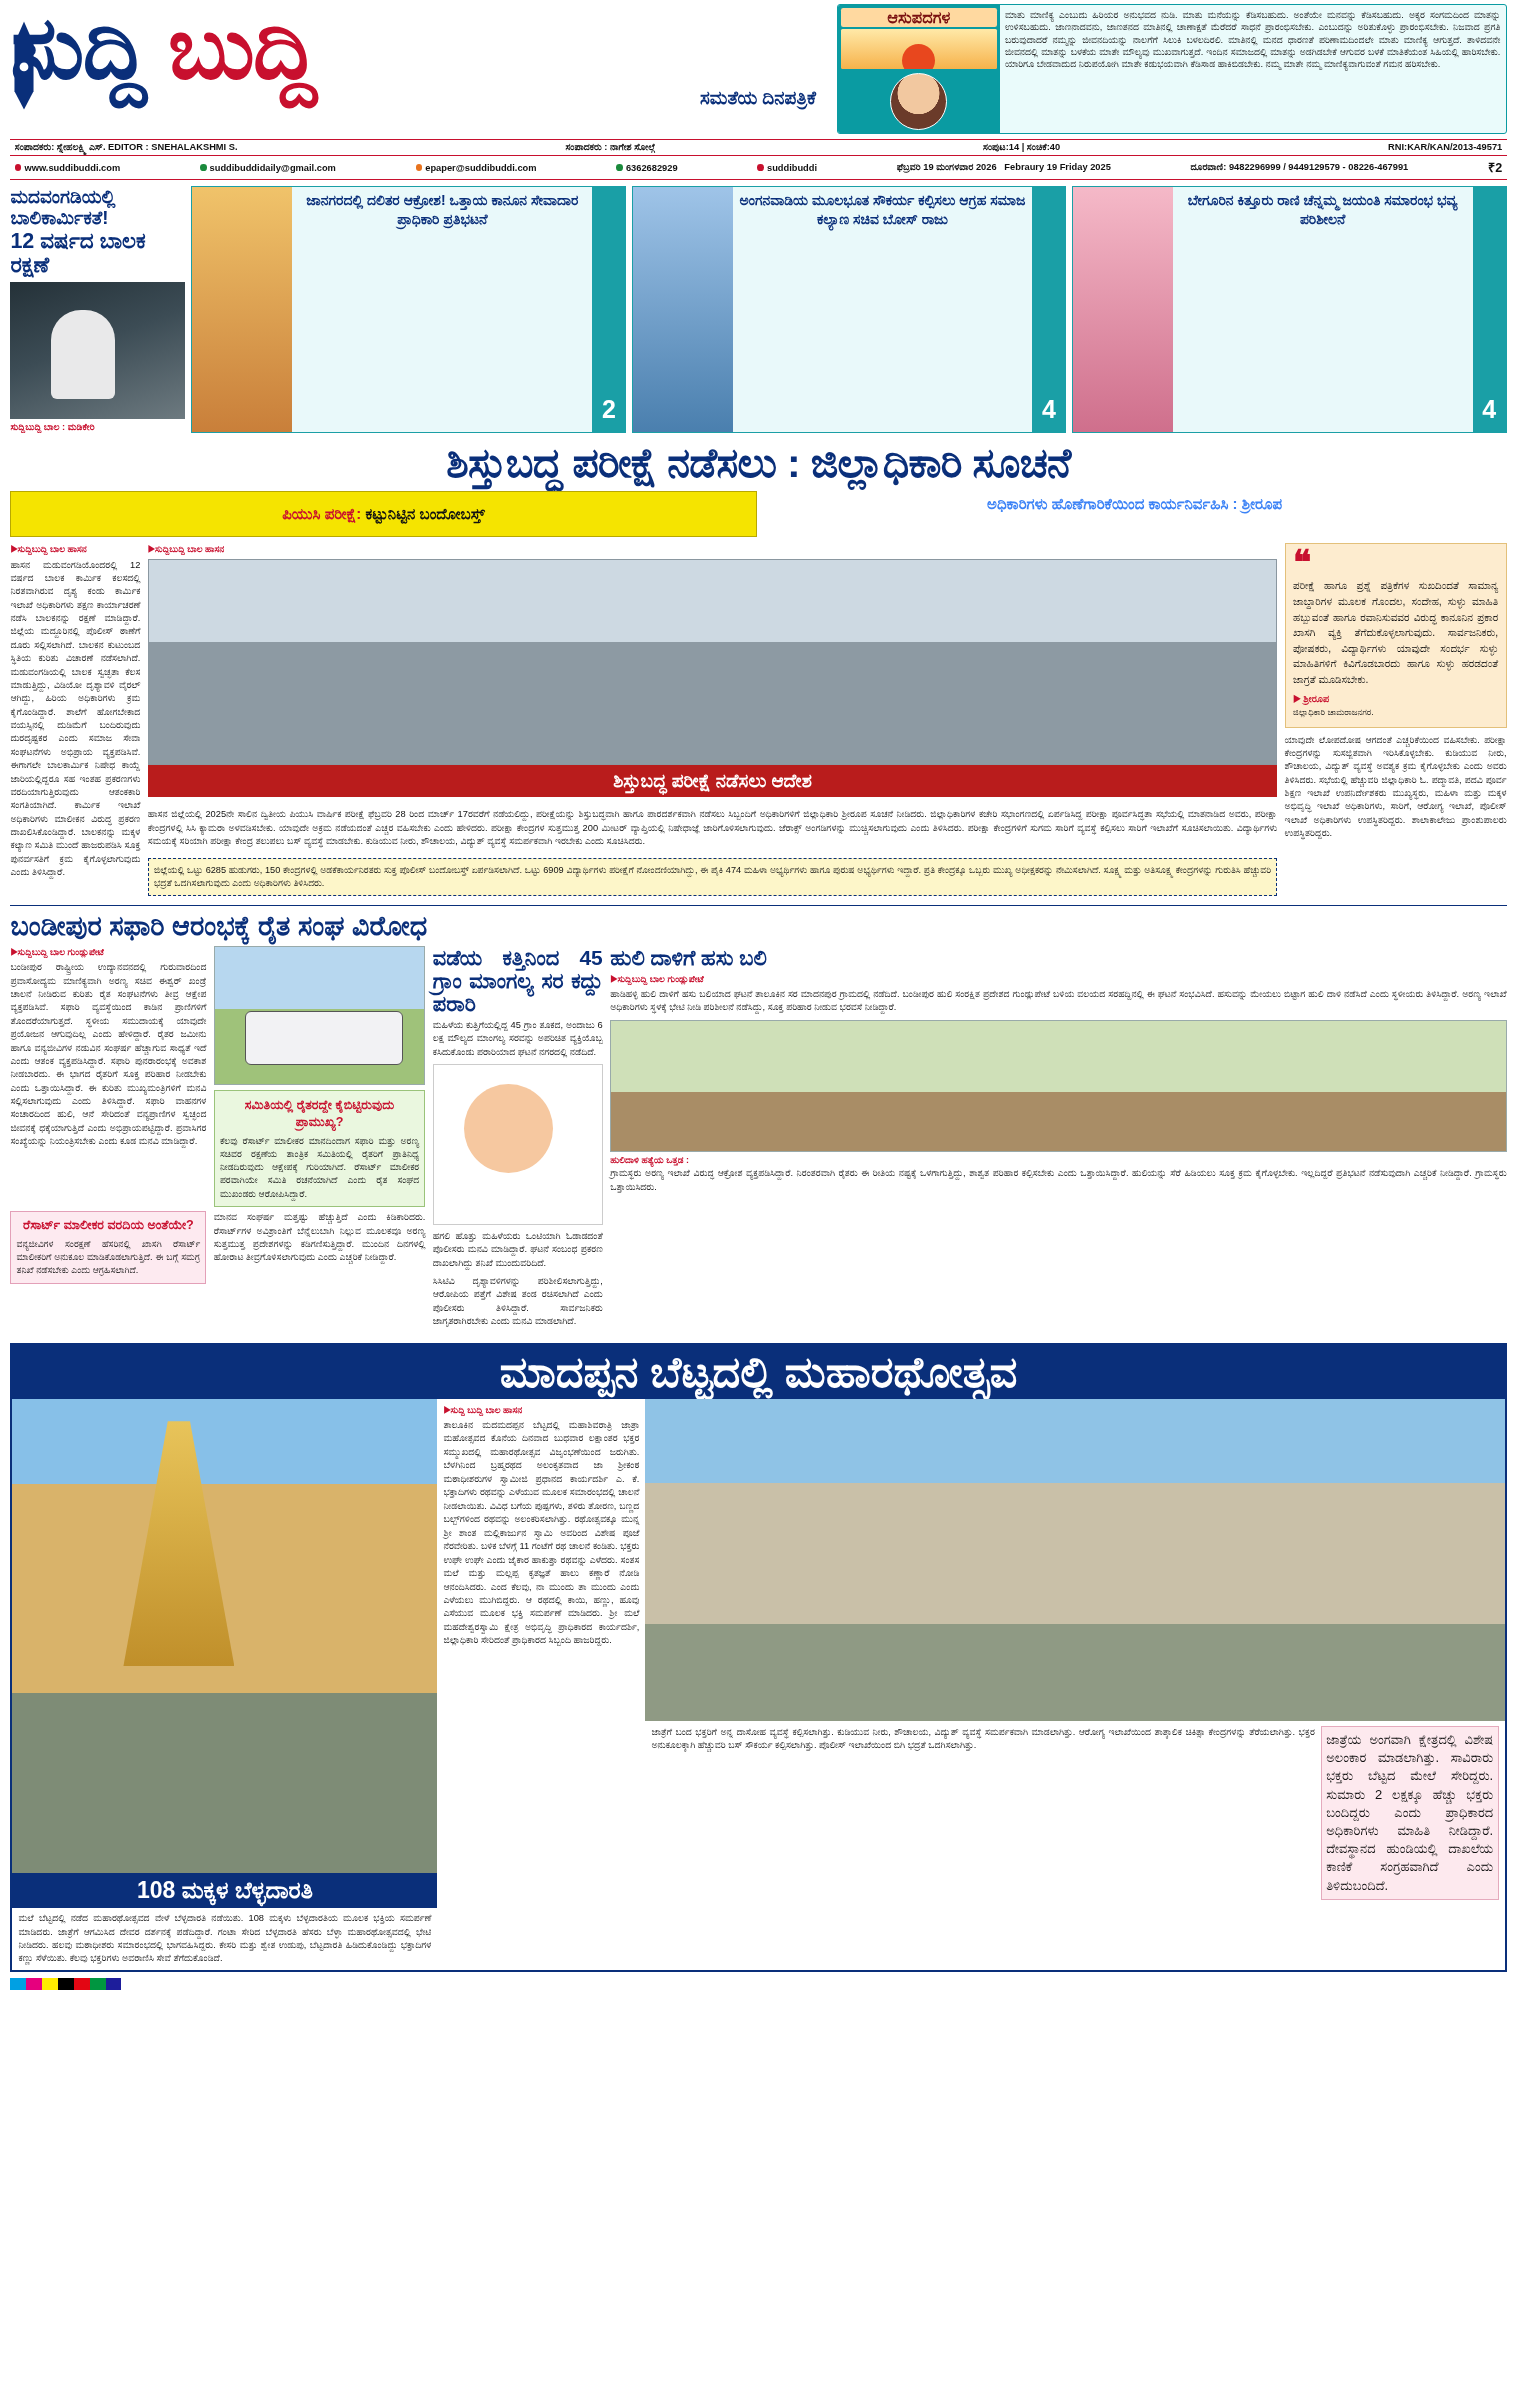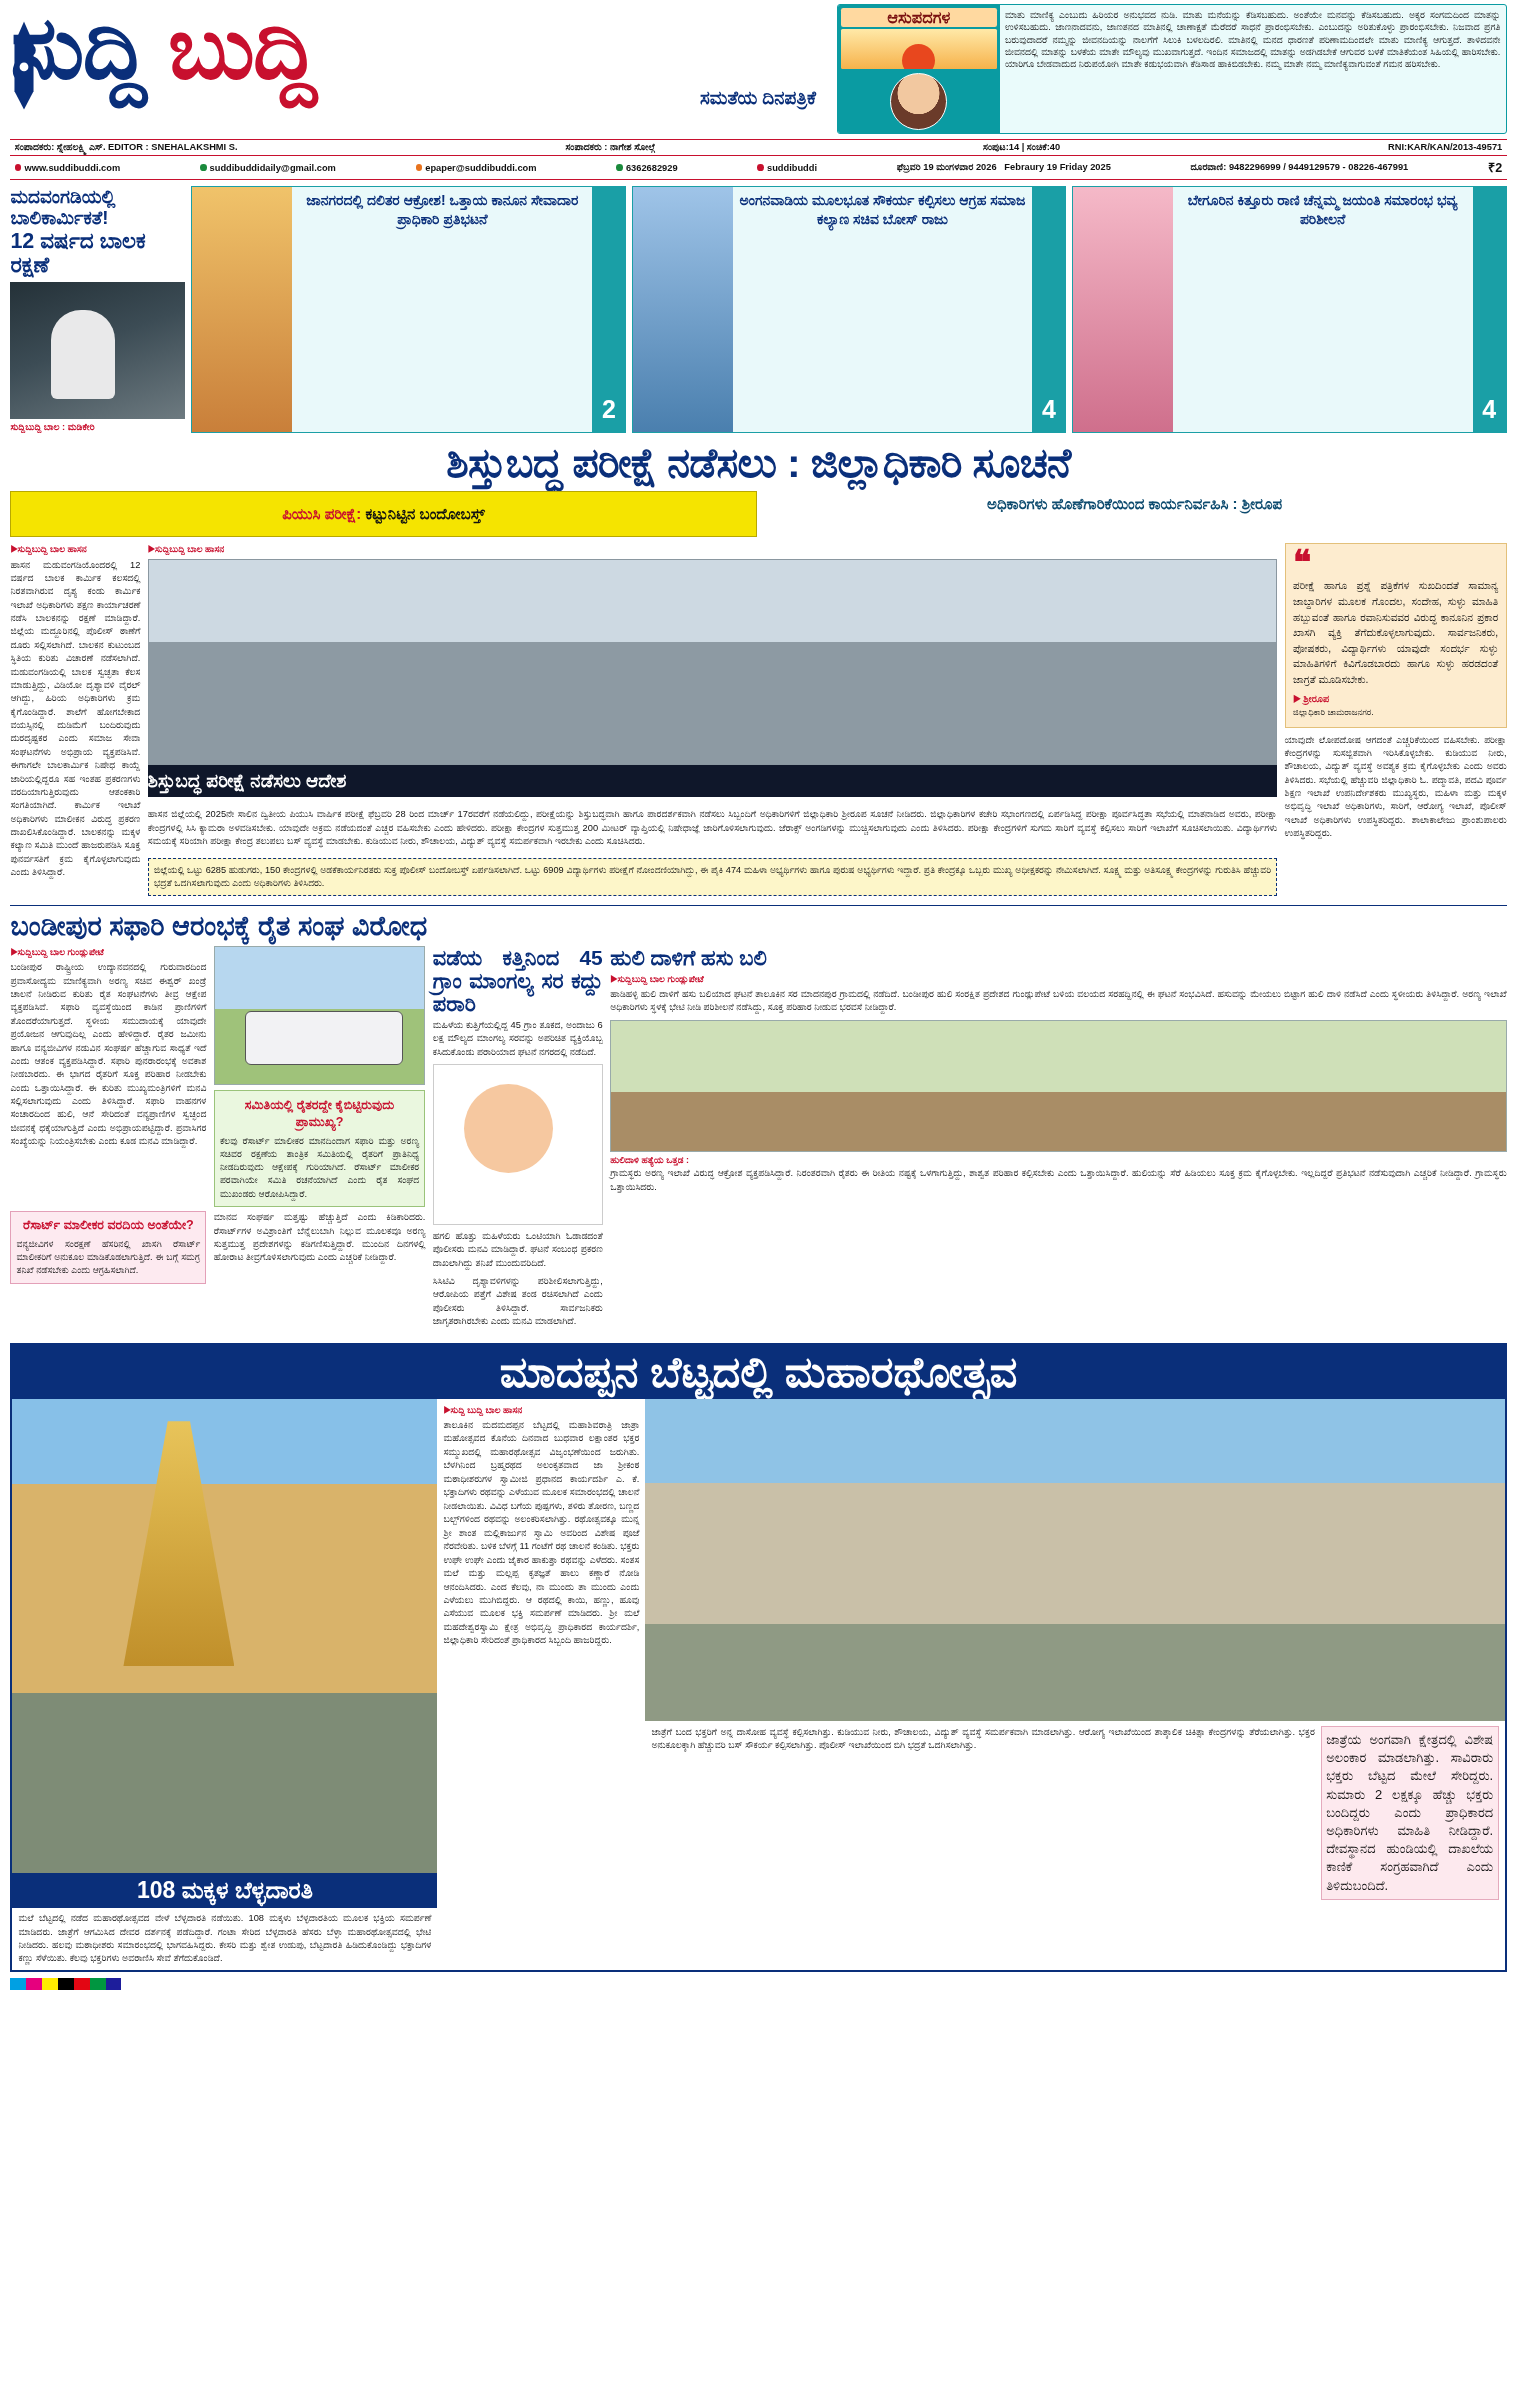--- a/index.html
+++ b/index.html
@@ -44,33 +44,33 @@
   .t-img.b{background:linear-gradient(#9fc4e8,#4a7fae);}
   .t-img.c{background:linear-gradient(#f5b9c8,#cf6f8c);}
   .t-txt{flex:1;padding:4.4px 3px;font-size:14px;color:#0a2f7a;font-weight:bold;line-height:1.3;text-align:center;}
   .t-num{width:33px;background:#1a9fa6;color:#fff;font-size:25px;font-weight:bold;display:flex;align-items:flex-end;justify-content:center;padding-bottom:7.4px;}
 
   
   .lead-head{text-align:center;font-size:41px;font-weight:bold;color:#0a2f7a;margin:7.4px 0 4.4px;letter-spacing:-0.7px;}
   .subbar{display:flex;gap:6px;align-items:stretch;margin-bottom:6px;}
   .sub-y{flex:1;background:#f5e400;border:0.7px solid #b8a800;text-align:center;font-size:15px;font-weight:bold;color:#111;padding:13px 3px;}
   .sub-y .red{color:#c8102e;}
-  .sub-w{flex:1;text-align:center;font-size:15px;font-weight:bold;color:#0c4a6e;padding:3.7px 3px;}
+  .sub-w{flex:1;text-align:center;font-size:15px;font-weight:bold;color:#3b82f6;padding:3.7px 3px;}
 
   
   .main3{display:flex;gap:7.4px;}
   .col{font-size:9.3px;line-height:1.44;text-align:justify;color:#111;}
   .colA{width:130px;}
   .colB{flex:1;}
   .colC{width:222px;}
   .byline{color:#c8102e;font-weight:bold;font-size:9px;margin-bottom:2.2px;}
   .byline:before{content:"\25B6 ";color:#c8102e;}
   .photo{background:#b9c6cf;height:204px;position:relative;overflow:hidden;border:0.7px solid #8a97a0;}
   .photo.meeting{background:linear-gradient(#cdd9e2 0 40%,#8d9aa3 40% 100%);}
-  .photo-cap{background:#0f172a;color:#fff;font-size:18.5px;font-weight:bold;padding:3px 0;}
+  .photo-cap{background:#b91c1c;color:#fff;text-align:center;font-size:18.5px;font-weight:bold;padding:3px 0;}
   .yellowbox{border:1.5px dashed #0a2f7a;background:#fdf6c9;padding:5.2px;margin-top:4.4px;font-size:9.2px;line-height:1.42;text-align:justify;}
   .quotebox{background:#fdeccf;border:0.7px solid #e3c07a;padding:7.4px;font-size:10.4px;line-height:1.5;color:#111;text-align:justify;position:relative;}
   .qmark{color:#c8102e;font-size:34px;line-height:0.6;font-weight:bold;}
   .qauthor{color:#c8102e;font-weight:bold;font-size:9.6px;margin-top:4.4px;}
   .qauthor .sub{color:#111;font-weight:normal;font-size:8.5px;display:block;}
 
   
   .band2{margin-top:9px;border-top:1.5px solid #0a2f7a;padding-top:4.4px;}
   .b2-head{color:#0a2f7a;font-size:27px;font-weight:bold;margin-bottom:4.4px;}
   .b2-cols{display:flex;gap:7.4px;}

